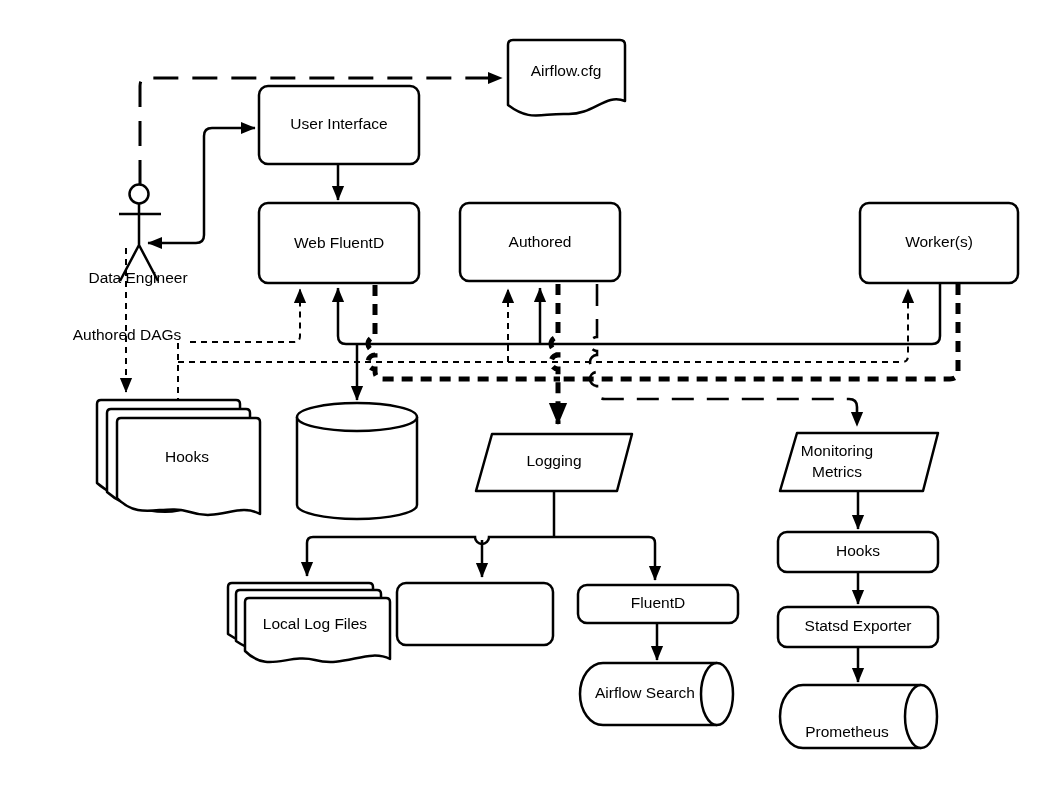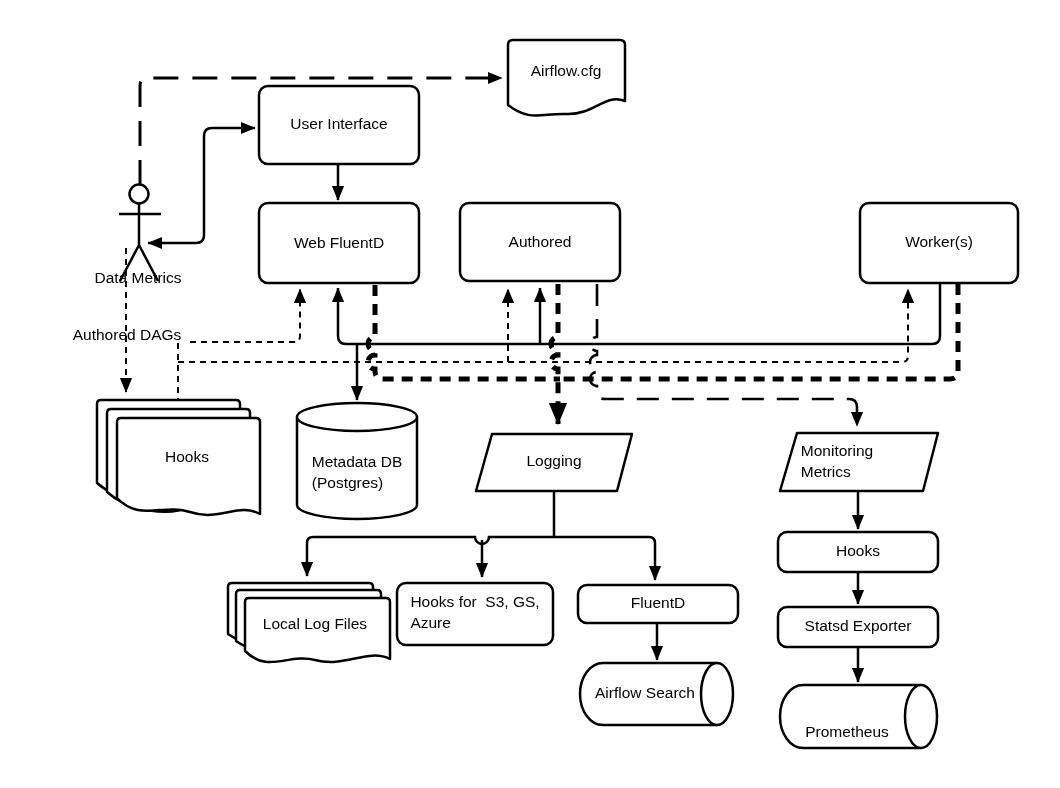--- a/index.html
+++ b/index.html
@@ -1,20 +1,20 @@
 <!DOCTYPE html>
 <html><head>
 <meta charset="utf-8">
 <style>
   html,body{margin:0;padding:0;background:#fff;}
   .canvas{position:relative;width:1060px;height:788px;background:#ffffff;overflow:hidden;
           font-family:"Liberation Sans",sans-serif;}
   .canvas svg{position:absolute;left:0;top:0;}
   .lbl{position:absolute;transform:translate(-50%,-50%);font-size:15.5px;color:#000;
-       text-align:left;white-space:pre-wrap;line-height:1.33;pointer-events:none;}
+       text-align:center;white-space:pre-wrap;line-height:1.33;pointer-events:none;}
 </style>
 </head>
 <body>
 
 <div class="canvas">
 
 <svg width="1060" height="788" viewBox="0 0 1060 788">
   <defs>
     <marker id="ah" markerUnits="userSpaceOnUse" markerWidth="15" markerHeight="14" viewBox="0 0 12 10" refX="11.5" refY="5" orient="auto-start-reverse">
       <path d="M0,0 L12,5 L0,10 Z"></path>
@@ -119,30 +119,26 @@
       <ellipse cx="921" cy="716.5" rx="16" ry="31.5"></ellipse>
     </g>
   </g>
 </svg>
 
 <div class="lbl" style="left:566px;top:71px">Airflow.cfg</div>
 <div class="lbl" style="left:339px;top:124px">User Interface</div>
 <div class="lbl" style="left:339px;top:243px">Web FluentD</div>
 <div class="lbl" style="left:540px;top:242px">Authored</div>
 <div class="lbl" style="left:939px;top:242px">Worker(s)</div>
-<div class="lbl" style="left:138px;top:278px">Data Metrics</div>
+<div class="lbl" style="left:138px;top:278px">Data Engineer</div>
 <div class="lbl" style="left:127px;top:335px">Authored DAGs</div>
 <div class="lbl" style="left:187px;top:457px">Hooks</div>
-<div class="lbl" style="left:357px;top:473px">Metadata DB
-(Postgres)</div>
 <div class="lbl" style="left:554px;top:461px">Logging</div>
 <div class="lbl" style="left:837px;top:462px">Monitoring
 Metrics</div>
 <div class="lbl" style="left:315px;top:624px">Local Log Files</div>
-<div class="lbl" style="left:475px;top:613px">Hooks for  S3, GS,
-Azure</div>
 <div class="lbl" style="left:658px;top:603px">FluentD</div>
 <div class="lbl" style="left:645px;top:693px">Airflow Search</div>
 <div class="lbl" style="left:858px;top:551px">Hooks</div>
 <div class="lbl" style="left:858px;top:626px">Statsd Exporter</div>
 <div class="lbl" style="left:847px;top:732px">Prometheus</div>
 
 </div>
 
 </body></html>

